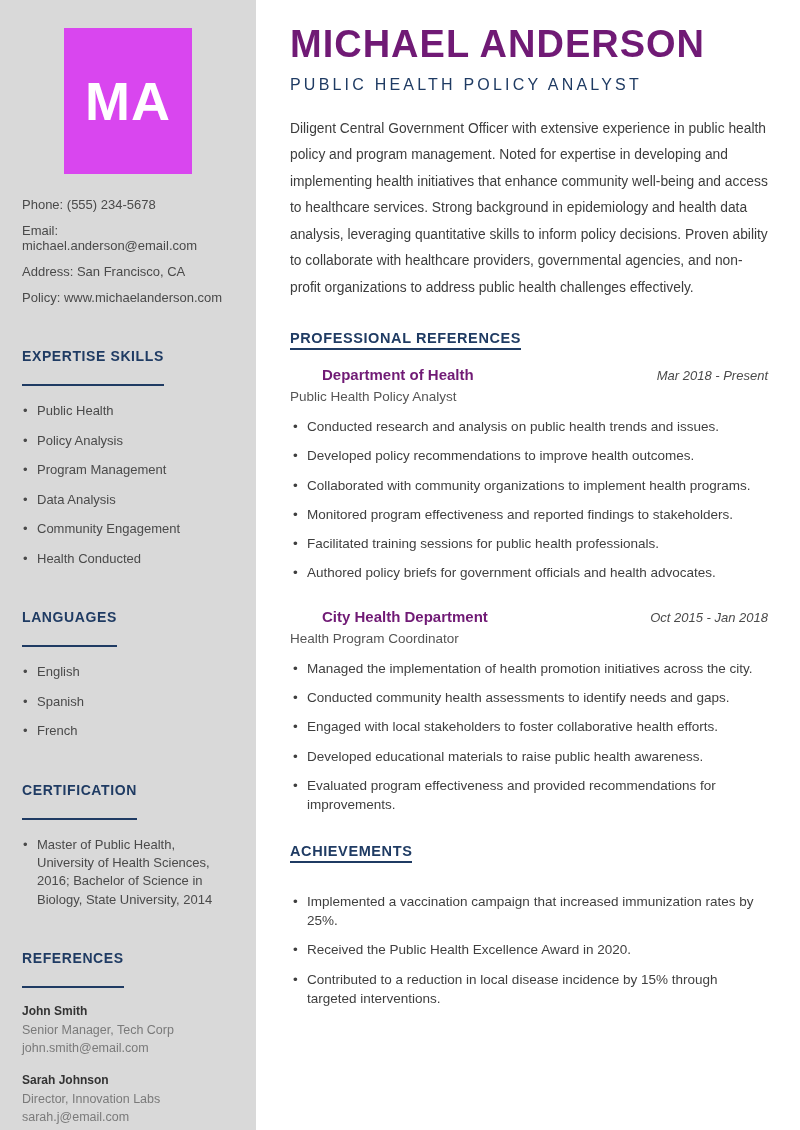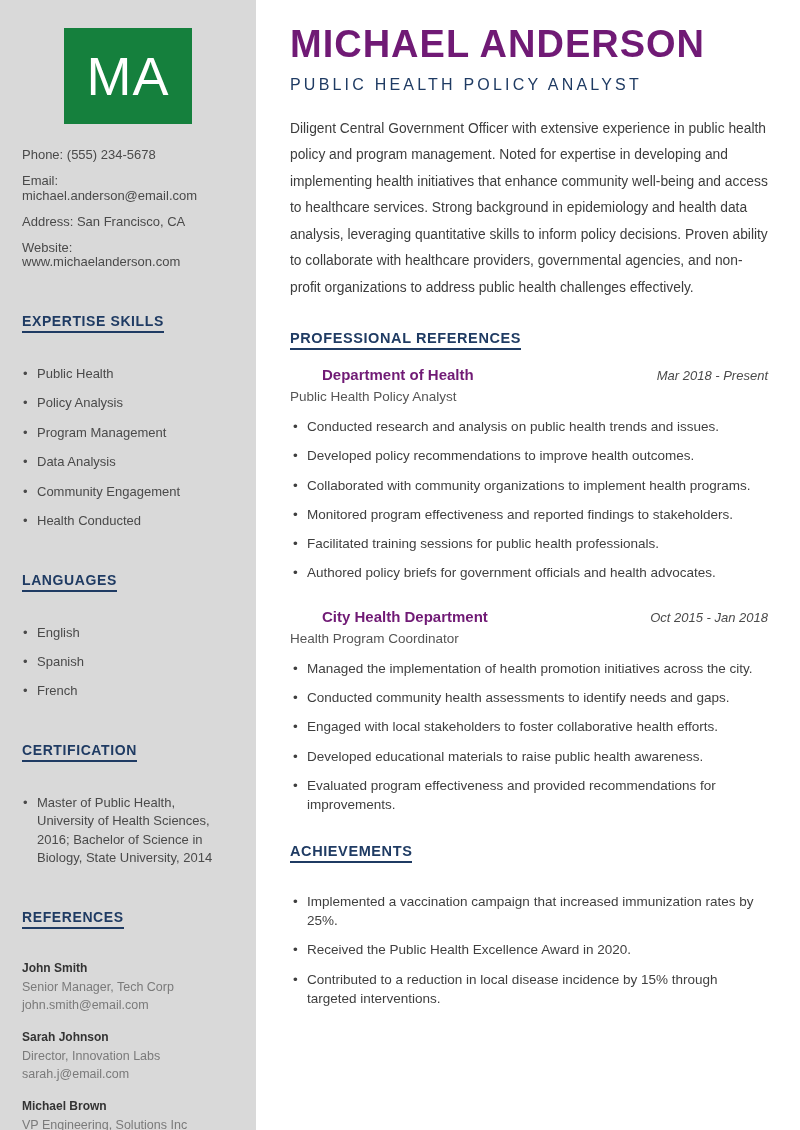--- a/index.html
+++ b/index.html
@@ -13,41 +13,41 @@
   .page { display: flex; width: 800px; height: 1130px; }
 
   
   .sidebar {
     width: 256px;
     background: #d9d9d9;
     padding: 28px 22px 20px 22px;
     flex-shrink: 0;
   }
   .monogram {
-    width: 128px; height: 96px;
-    background: #15803d;
+    width: 128px; height: 146px;
+    background: #d946ef;
     color: #ffffff;
     display: flex; align-items: center; justify-content: center;
-    font-size: 54px; font-weight: 400; letter-spacing: 1px;
+    font-size: 54px; font-weight: 700; letter-spacing: 1px;
     margin: 0 auto 24px auto;
   }
   .contact-line {
     font-size: 13px; color: #4a4a4a;
     margin-bottom: 12px; line-height: 1.1;
     word-wrap: break-word;
   }
   .side-section { margin-top: 40px; }
   .side-section.first { margin-top: 42px; }
   .side-heading {
     display: inline-block;
     font-size: 14px; font-weight: bold;
     color: #1f3b63; letter-spacing: 0.6px;
     border-bottom: 2px solid #1f3b63;
-    padding-bottom: 2px;
-    margin-bottom: 32px;
+    padding-bottom: 20px;
+    margin-bottom: 16px;
   }
   ul.side-list { list-style: none; }
   ul.side-list li {
     position: relative;
     font-size: 13px; color: #4a4a4a;
     padding-left: 15px;
     margin-bottom: 11px;
     line-height: 1.42;
   }
   ul.side-list li::before {
@@ -119,21 +119,21 @@
   <aside class="sidebar">
 
     <div class="monogram">
       <span>MA</span>
     </div>
 
     <div>
       <div class="contact-line">Phone: (555) 234-5678</div>
       <div class="contact-line">Email: michael.anderson@email.com</div>
       <div class="contact-line">Address: San Francisco, CA</div>
-      <div class="contact-line">Website: www.michaelanderson.com</div>
+      <div class="contact-line">Policy: www.michaelanderson.com</div>
     </div>
 
     <div class="side-section first">
       <div class="side-heading">EXPERTISE SKILLS</div>
       <ul class="side-list">
         <li>Public Health</li>
         <li>Policy Analysis</li>
         <li>Program Management</li>
         <li>Data Analysis</li>
         <li>Community Engagement</li>

